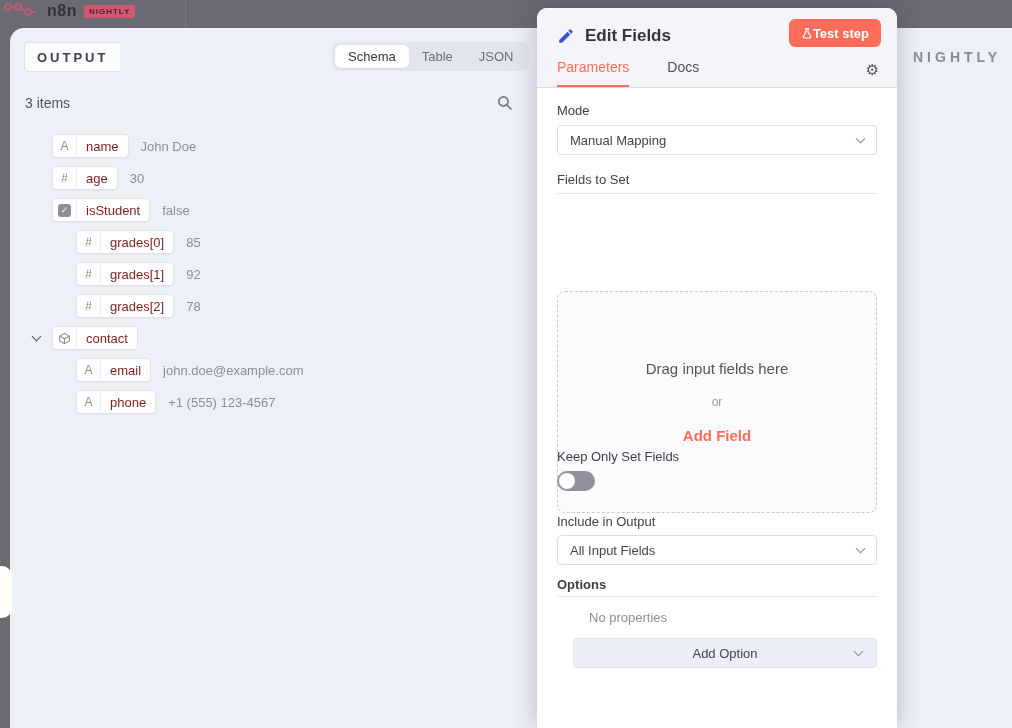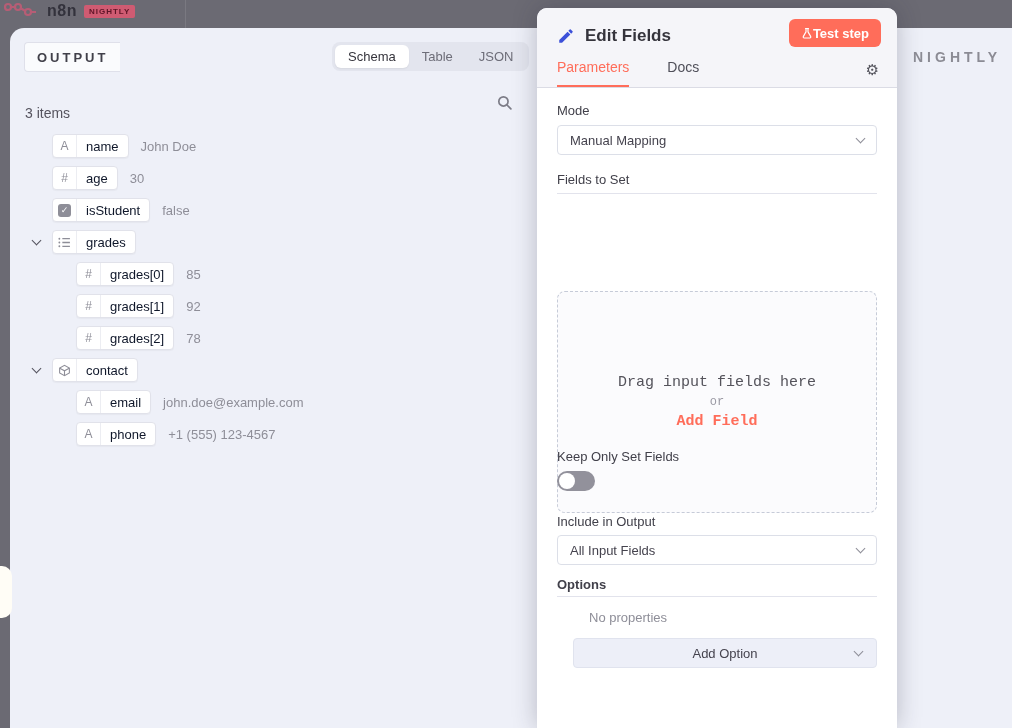--- a/index.html
+++ b/index.html
@@ -32,40 +32,40 @@
               background:#ffffff; font-size:13px; color:#45434e; }
   .sel-chev { width:7px; height:7px; border-right:1.5px solid #8e8e98;
               border-bottom:1.5px solid #8e8e98; transform:rotate(45deg); margin-top:-4px; }
 
   .view-tabs { position:absolute; left:332px; top:42px; height:29px; background:#e3e5ee;
                border-radius:8px; display:flex; align-items:center; padding:0 3px; }
   .view-tab { height:23px; display:flex; align-items:center; padding:0 13px; font-size:13px;
               color:#6d6d78; border-radius:6px; cursor:pointer; }
   .view-tab.active { background:#ffffff; color:#35343c; box-shadow:0 1px 2px rgba(0,0,0,.06); }
 
-  .items-count { position:absolute; left:25px; top:105px; font-size:14px; color:#55535e; }
+  .items-count { position:absolute; left:25px; top:95px; font-size:14px; color:#55535e; }
   .search-btn { position:absolute; left:496px; top:94px; width:18px; height:18px; cursor:pointer; }
 
   
   .schema-tree { position:absolute; left:24px; top:130px; width:505px; }
   .schema-row { position:relative; height:32px; display:flex; align-items:center; }
   .schema-row.indent-0 { padding-left:28px; }
   .schema-row.indent-1 { padding-left:52px; }
   .chev-wrap { position:absolute; left:5px; top:0; height:32px; width:14px;
                display:none; align-items:center; justify-content:center; cursor:pointer; }
   .chev { display:inline-block; width:7px; height:7px; border-right:1.7px solid #54535e;
           border-bottom:1.7px solid #54535e; transform:rotate(45deg); margin-top:-4px; }
   .pill { display:inline-flex; align-items:stretch; height:24px; background:#ffffff;
           border:1px solid #e1e2ea; border-radius:4px; cursor:grab;
           box-shadow:0 1px 1px rgba(40,40,60,.04); }
   .pill-icon { width:24px; display:flex; align-items:center; justify-content:center;
                color:#8e8e98; font-size:12px; border-right:1px solid #ecedf2; }
   .bool-box { width:13px; height:13px; background:#8e8e98; border-radius:3px; color:#fff;
               font-size:9px; display:flex; align-items:center; justify-content:center; }
-  .pill-label { display:flex; align-items:center; padding:0 9px; font-size:13px; color:#0f172a; }
+  .pill-label { display:flex; align-items:center; padding:0 9px; font-size:13px; color:#7f1d1d; }
   .row-value { margin-left:12px; font-size:13px; color:#8e8e98; }
 
   
   .ndv { position:absolute; left:537px; top:8px; width:360px; height:720px; background:#ffffff;
          border-radius:10px 10px 0 0; box-shadow:0 0 25px rgba(40,40,60,.28);padding-left:20px; }
   .ndv-header { position:absolute; left:0; top:0; width:100%; height:80px; background:#f5f5f9;
                 border-radius:10px 10px 0 0; border-bottom:1px solid #dbdce5; }
   .ndv-title-row { position:absolute; left:20px; top:18px; display:flex; align-items:center; gap:10px; }
   .ndv-title { font-size:17px; font-weight:700; color:#35343c; }
   .test-step-btn { position:absolute; right:16px; top:11px; height:28px; display:flex;
@@ -81,21 +81,21 @@
   .fld-label { position:absolute; left:20px; font-size:13px; color:#41404a; }
   .select-box { position:absolute; left:20px; right:20px; height:30px; background:#fff;
                 border:1px solid #dcdfe8; border-radius:4px; display:flex; align-items:center;
                 justify-content:space-between; padding:0 12px; font-size:13px; color:#45434e;
                 cursor:pointer; }
   .hr { position:absolute; left:20px; right:20px; height:1px; background:#e2e3ec; }
 
   .dropzone { position:absolute; left:20px; right:20px; top:203px; height:222px;
               border:1px dashed #c6cbd8; border-radius:8px; background:#fbfbfd;
               display:flex; flex-direction:column; align-items:center; justify-content:center;
-              gap:4px; cursor:pointer;font-family:Liberation Mono, monospace; }
+              gap:18px; cursor:pointer; }
   .dz-line1 { font-size:15px; color:#54535b; }
   .dz-or { font-size:12px; color:#9a99a3; }
   .dz-add { font-size:15px; font-weight:700; color:#ff6d5a; cursor:pointer; }
 
   .toggle { position:absolute; left:20px; top:463px; width:38px; height:20px; background:#92919b;
             border-radius:10px; cursor:pointer; }
   .toggle-knob { position:absolute; left:2px; top:2px; width:16px; height:16px; background:#ffffff;
                  border-radius:50%; }
 
   .opt-section-label { font-weight:700; }
@@ -174,35 +174,20 @@
       <div class="schema-row indent-0">
 
       <span class="pill">
         <span class="pill-icon">
             <span class="bool-box">✓</span>
           </span>
         <span class="pill-label">isStudent</span>
       </span>
       <span class="row-value">false</span>
     </div>
-      <div class="schema-row indent-0">
-      <span class="chev-wrap" style="display: flex;">
-          <span class="chev"></span>
-        </span>
-      <span class="pill">
-        <span class="pill-icon">
-            <svg width="13" height="13" viewBox="0 0 24 24" fill="none" stroke="#8e8e98">
-              <path d="M8 5h14M8 12h14M8 19h14" stroke-width="2.4"></path>
-              <path d="M2.5 5h.01M2.5 12h.01M2.5 19h.01" stroke-width="3.4" stroke-linecap="round"></path>
-            </svg>
-          </span>
-        <span class="pill-label">grades</span>
-      </span>
-      <span class="row-value"></span>
-    </div>
       <div class="schema-row indent-1">
 
       <span class="pill">
         <span class="pill-icon">#</span>
         <span class="pill-label">grades[0]</span>
       </span>
       <span class="row-value">85</span>
     </div>
       <div class="schema-row indent-1">
 

